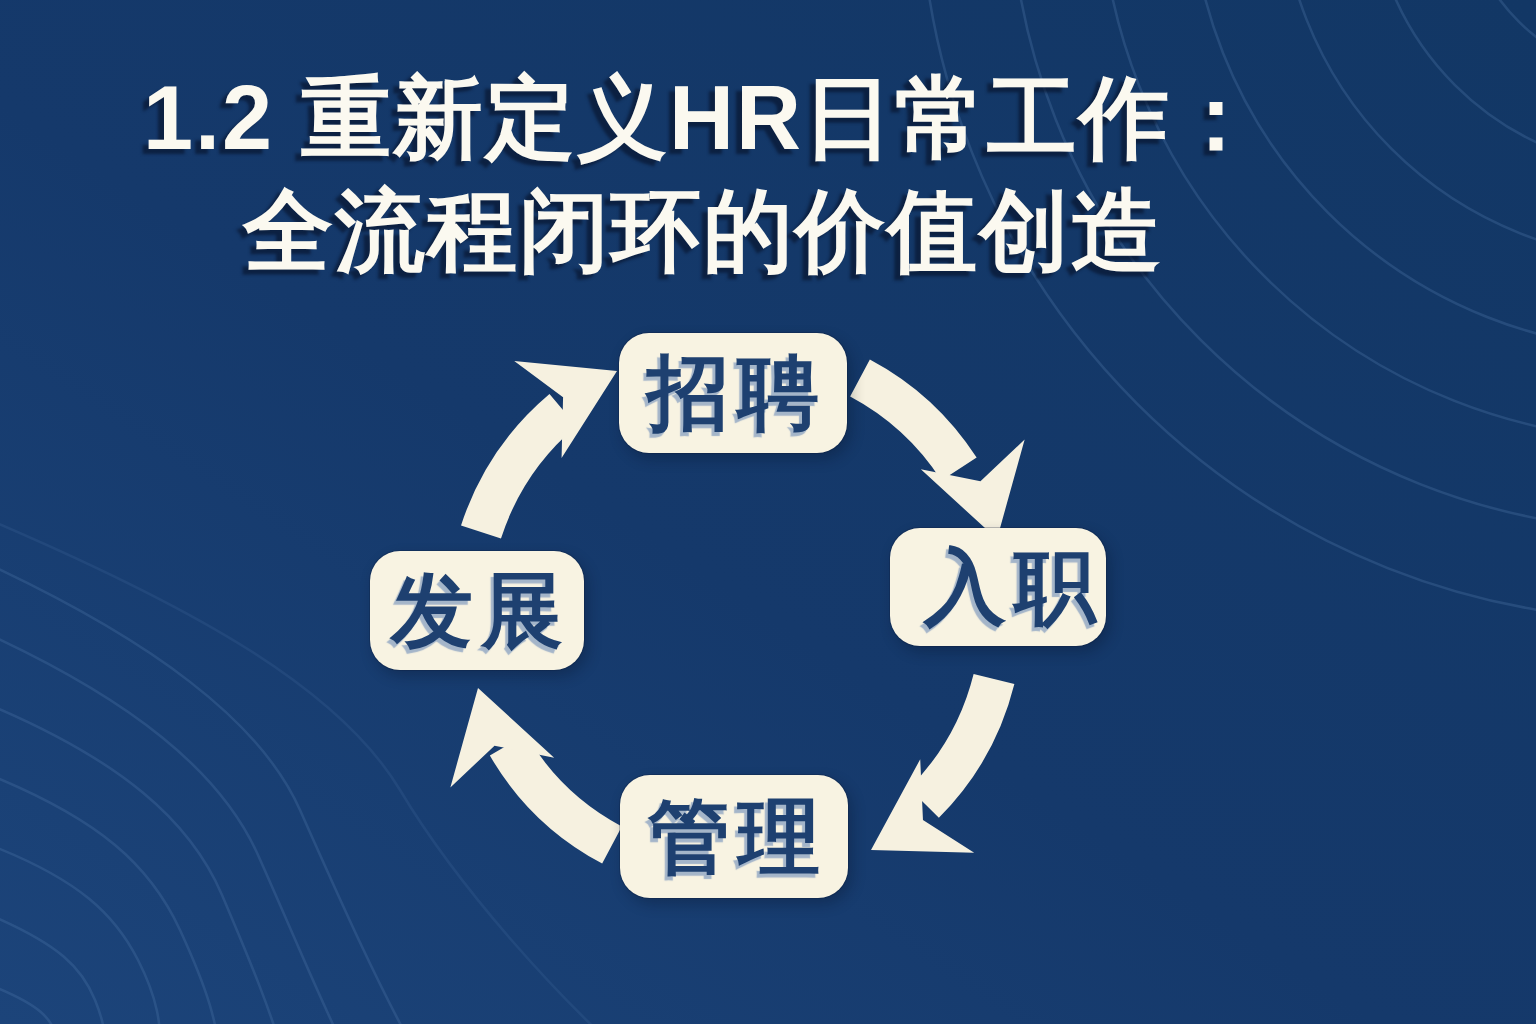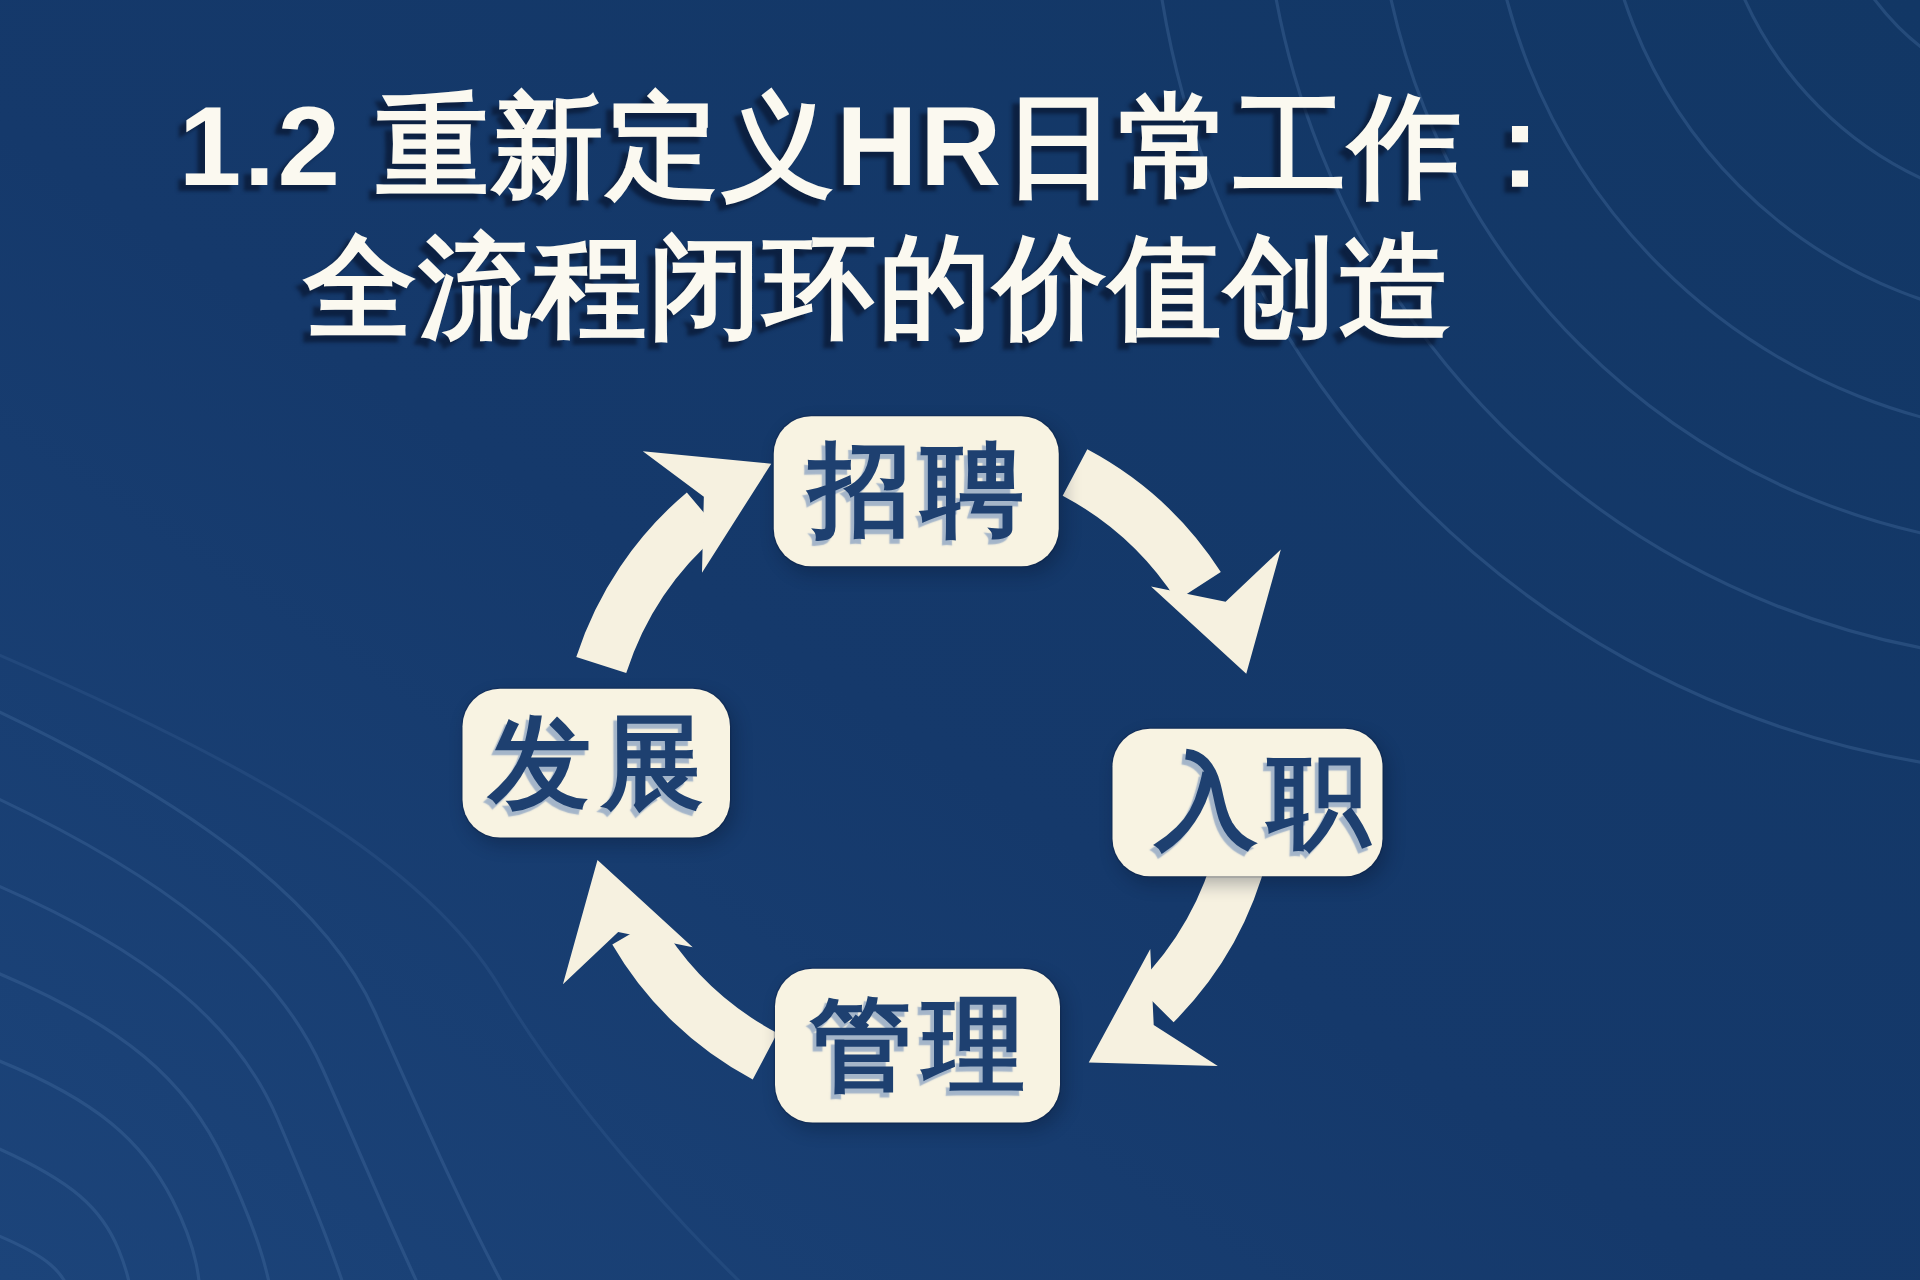--- a/index.html
+++ b/index.html
@@ -62,21 +62,21 @@
     color:var(--node-text);
     font-weight:800;
     font-size:82px;
     letter-spacing:8px;
     margin-right:-8px;
     line-height:1;
     text-shadow:-3px 4px 1px rgba(95,130,180,0.55);
     white-space:nowrap;
   }
   .node-top   {left:619px;top:333px;width:228px;height:120px;}
-  .node-right {left:890px;top:583px;width:216px;height:118px;padding-left:24px;}
+  .node-right {left:890px;top:528px;width:216px;height:118px;padding-left:24px;}
   .node-bottom{left:620px;top:775px;width:228px;height:123px;}
   .node-left  {left:370px;top:551px;width:214px;height:119px;}
 </style>
 </head>
 <body>
 
 <div class="stage">
 
   <svg class="bg-decor" viewBox="0 0 1536 1024" aria-hidden="true">
     <g stroke="#5D86B8" stroke-width="2.5" fill="none" opacity="0.26">

